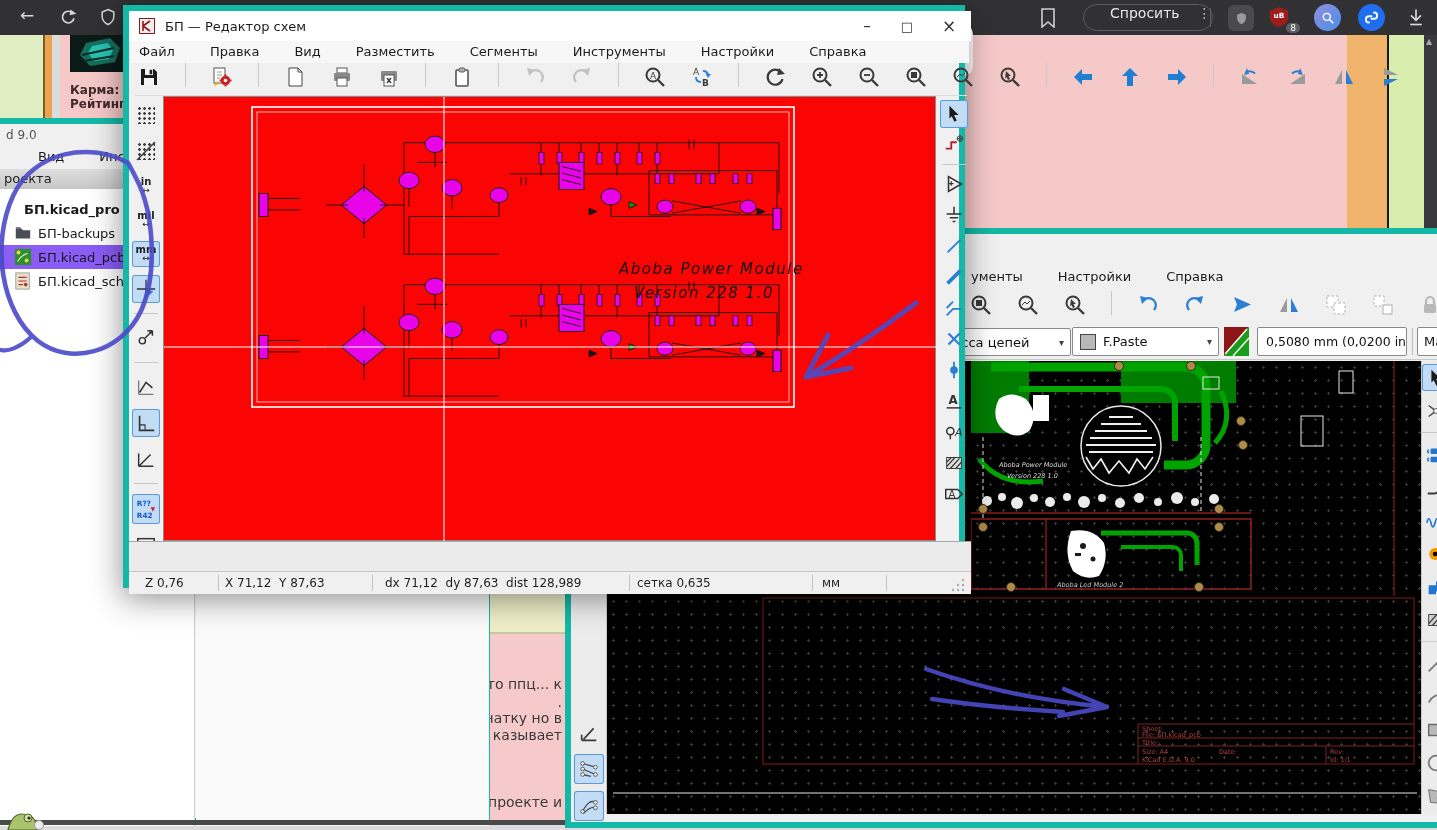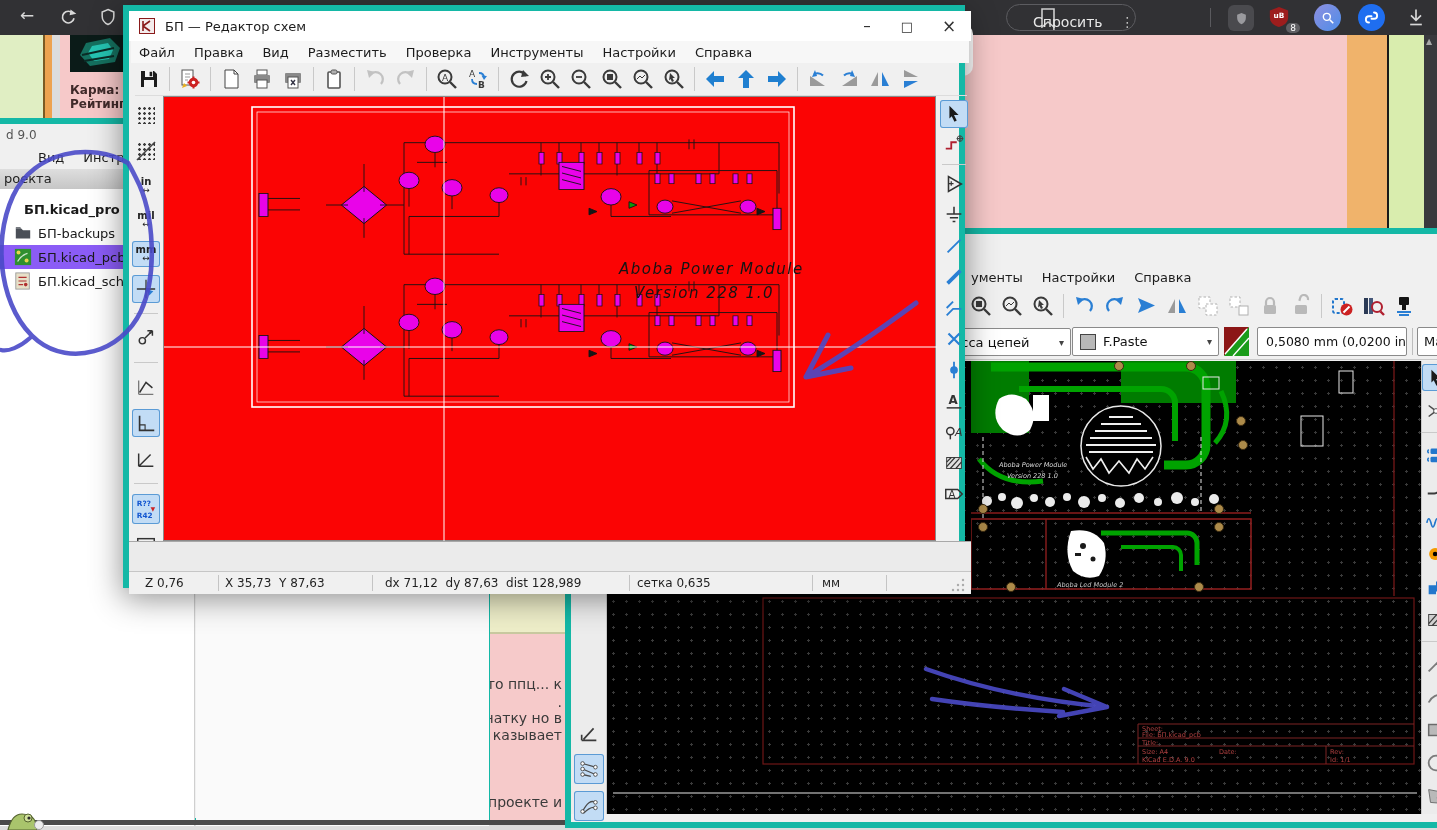--- a/index.html
+++ b/index.html
@@ -5,21 +5,21 @@
   html,body{margin:0;padding:0}
   body{width:1437px;height:830px;position:relative;overflow:hidden;
        background:#dcdcdc;font-family:"DejaVu Sans","Liberation Sans",sans-serif;
        -webkit-font-smoothing:antialiased}
   .w{position:absolute;box-sizing:border-box}
   .btn{display:flex;align-items:center;justify-content:center;border-radius:3px;box-sizing:border-box;flex:none}
   .btn.sel{background:#c2dcf5;box-shadow:inset 0 0 0 1px #5b9bd5}
   svg{display:block}
   .ic{width:24px;height:24px}
   .ic2{width:22px;height:22px}
-  .hrow{display:flex;align-items:center;gap:3px}
+  .hrow{display:flex;align-items:flex-start;gap:19px}
   .vcol{display:flex;flex-direction:column;align-items:center;gap:5px}
   .tsep{width:1px;height:24px;background:#c9c9c9;margin:0 3px;flex:none}
   .vsep{height:1px;width:24px;background:#c9c9c9;margin:2px 0;flex:none}
   .menu-item{padding:3px 8px;font-size:13px;color:#1c1c1c}
   .win{background:#f0f0f0;border:6px solid #14b8a6}
   .statusfld{position:absolute;top:0;height:100%;display:flex;align-items:center;font-size:12px;color:#1f1f1f;white-space:pre}
   .ssep{position:absolute;top:3px;bottom:3px;width:1px;background:#c4c4c4}
   .combo{background:#fff;border:1px solid #8a8a8a;border-radius:2px;display:flex;align-items:center;font-size:13px;color:#111;overflow:hidden}
   .chev{margin-left:auto;padding:0 6px;color:#444;font-size:10px}
   .dotgrid{width:18px;height:18px;background-image:radial-gradient(#3c3c3c 1.2px,transparent 1.5px);background-size:5px 5px}
@@ -38,21 +38,21 @@
   <svg class="w" style="left:58px;top:7px" width="20" height="20" viewBox="0 0 24 24">
       <path d="M18,8 A7,7 0 1 0 19.2,13.5" fill="none" stroke="#d8d8d8" stroke-width="2"></path>
       <polygon points="15,3 22,8 14,10" fill="#d8d8d8"></polygon>
     </svg>
   <svg class="w" style="left:98px;top:7px" width="20" height="20" viewBox="0 0 24 24">
       <path d="M12,3 l7,3 v5 c0,5 -3,8 -7,10 c-4,-2 -7,-5 -7,-10 v-5 z" fill="none" stroke="#d8d8d8" stroke-width="1.8"></path>
     </svg>
   <svg class="w" style="left:1040px;top:8px" width="16" height="20" viewBox="0 0 16 20">
       <path d="M2,1 h12 v18 l-6,-5 l-6,5 z" fill="none" stroke="#cfcfcf" stroke-width="1.6"></path>
     </svg>
-  <div class="w" style="left:1006px;top:4px;width:130px;height:27px;border:1px solid #5c5c60;border-radius:14px;display:flex;align-items:flex-end;padding:0 8px;gap:18px">
+  <div class="w" style="left:1083px;top:4px;width:130px;height:27px;border:1px solid #5c5c60;border-radius:14px;display:flex;align-items:flex-start;padding:0 8px;gap:18px">
     <svg width="16" height="16" viewBox="0 0 24 24">
         <path d="M12,3 a9,9 0 1 1 -7,14.5 L3,21 l1.8,-4.5 A9,9 0 0 1 12,3 z" fill="none" stroke="#e0559f" stroke-width="2"></path>
         <path d="M15,7 l1,2 2,1 -2,1 -1,2 -1,-2 -2,-1 2,-1 z" fill="#e0559f"></path>
       </svg>
     <span style="font-size:14px;color:#e8e8e8">Спросить</span>
     <span style="margin-left:auto;color:#bdbdbd;font-size:14px">⋮</span>
   </div>
   <div class="w" style="left:1210px;top:8px;width:1px;height:19px;background:#5a5a5e"></div>
   <div class="w btn" style="left:1228px;top:5px;width:26px;height:26px;background:#4a4a4e;border-radius:6px">
     <svg width="15" height="15" viewBox="0 0 24 24">
@@ -504,21 +504,21 @@
     <span class="btn" style="margin-left:auto;width:40px;height:28px;font-size:15px;color:#333">–</span>
     <span class="btn" style="width:40px;height:28px;font-size:13px;color:#333">□</span>
     <span class="btn" style="width:44px;height:28px;font-size:17px;color:#333">×</span>
   </div>
 
   <div class="w hrow" style="left:2px;top:30px;height:22px;background:#f7f7f7;width:838px">
     <span class="menu-item">Файл</span>
     <span class="menu-item">Правка</span>
     <span class="menu-item">Вид</span>
     <span class="menu-item">Разместить</span>
-    <span class="menu-item">Проверка</span>
+    <span class="menu-item">Сегменты</span>
     <span class="menu-item">Инструменты</span>
     <span class="menu-item">Настройки</span>
     <span class="menu-item">Справка</span>
   </div>
 
   <div class="w hrow" style="left:6px;top:52px;height:33px;width:832px;border-bottom:1px solid #dcdcdc">
     <div class="btn" style="width:28px;height:28px">
         <svg class="ic" viewBox="0 0 24 24">
           <path d="M4,4 h13 l3,3 v13 h-16 z" fill="#1c1c1c"></path>
           <rect x="8" y="4" width="8" height="6" fill="#f4f4f4"></rect>
@@ -896,21 +896,21 @@
           <path d="M3,7 h13 l5,5 l-5,5 h-13 z" fill="none" stroke="#333" stroke-width="1.6"></path>
           <text x="6" y="16" font-size="11" fill="#333">A</text>
         </svg>
       </div>
   </div>
 
   <div class="w" style="left:0;top:530px;width:842px;height:30px;background:#ebebeb;border-top:1px solid #a8a8a8"></div>
   <div class="w" style="left:0;top:560px;width:842px;height:23px;background:#f0f0f0;border-top:1px solid #c6c6c6">
     <span class="statusfld" style="left:16px">Z 0,76</span>
     <span class="ssep" style="left:89px"></span>
-    <span class="statusfld" style="left:96px">X 35,73  Y 87,63</span>
+    <span class="statusfld" style="left:96px">X 71,12  Y 87,63</span>
     <span class="ssep" style="left:243px"></span>
     <span class="statusfld" style="left:256px">dx 71,12  dy 87,63  dist 128,989</span>
     <span class="ssep" style="left:500px"></span>
     <span class="statusfld" style="left:508px">сетка 0,635</span>
     <span class="ssep" style="left:683px"></span>
     <span class="statusfld" style="left:693px">мм</span>
     <span class="ssep" style="left:757px"></span>
     <svg class="w" style="left:822px;top:6px" width="14" height="14" viewBox="0 0 14 14">
         <g fill="#aaa">
           <circle cx="12" cy="2" r="1.2"></circle>

